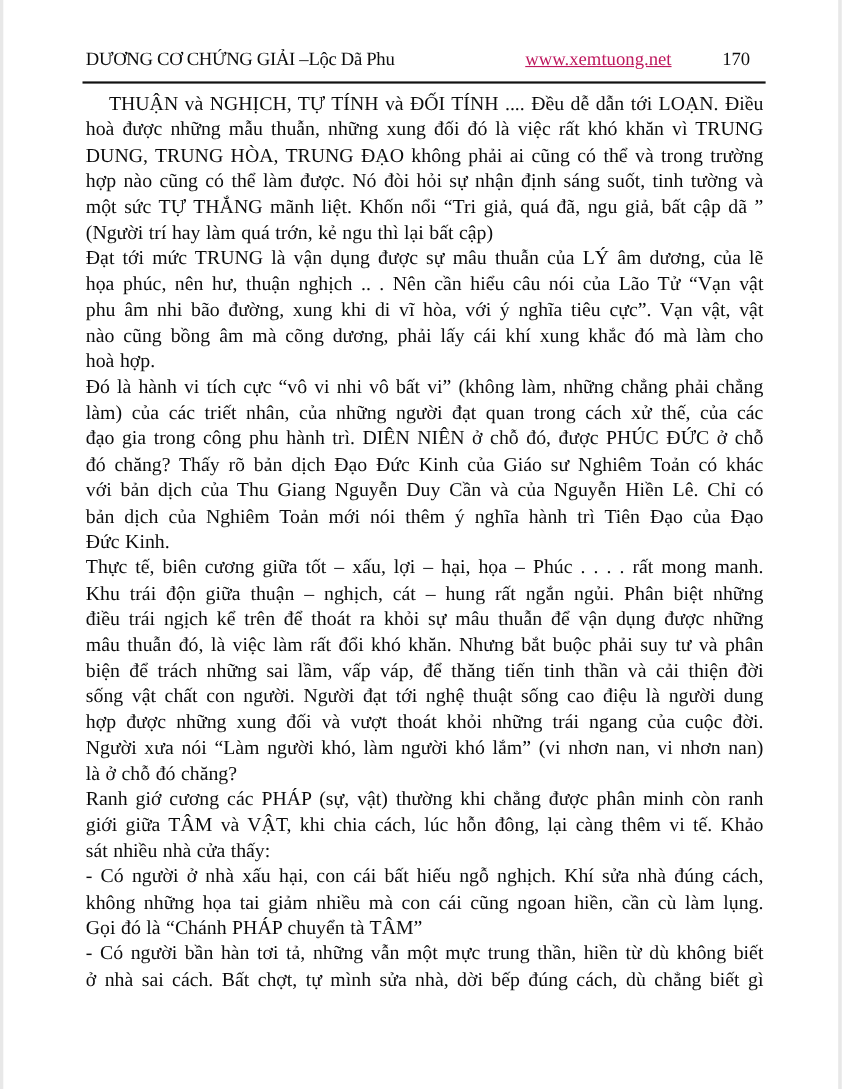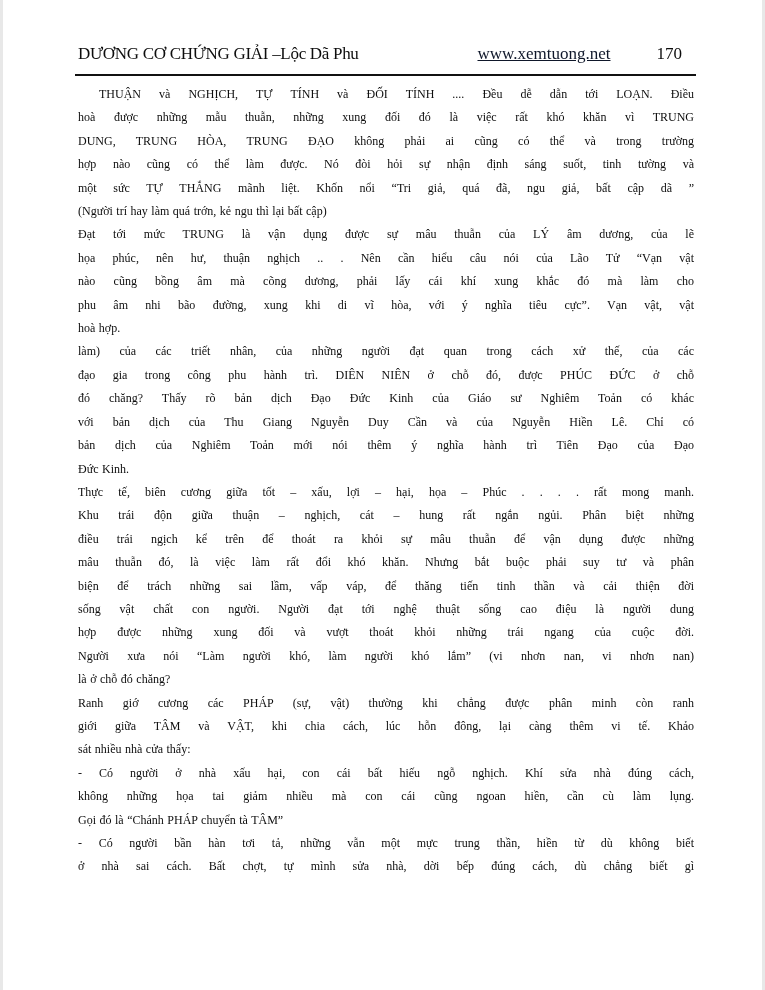--- a/index.html
+++ b/index.html
@@ -26,41 +26,41 @@
     font-size: 17px;
     line-height: 20px;
     white-space: nowrap;
   }
   .hdr-title {
     letter-spacing: -0.3px;
     flex: 0 0 auto;
   }
   .hdr-spacer { flex: 1 1 auto; }
   .hdr-link {
-    color: #0f172a;
+    color: #be185d;
     text-decoration: underline;
     cursor: pointer;
     flex: 0 0 auto;
   }
   .hdr-page {
     flex: 0 0 auto;
     margin-left: 46px;
     padding-right: 12px;
   }
   .rule {
     margin-top: 10px;
     margin-left: -3px;
     width: 621px;
     border-bottom: 2px solid #111111;
   }
   .body-text {
     margin-top: 7px;
   }
   .line {
-    font-size: 12px;
+    font-size: 18px;
     line-height: 23.4px;
     text-align: justify;
     text-align-last: justify;
     word-spacing: 0.5px;
   }
   .line.last {
     text-align-last: left;
   }
   .line.indent {
     text-indent: 21px;
@@ -83,23 +83,24 @@
 
     <div class="body-text">
         <div class="line indent">THUẬN và NGHỊCH, TỰ TÍNH và ĐỐI TÍNH .... Đều dễ dẫn tới LOẠN. Điều</div>
         <div class="line">hoà được những mẫu thuẫn, những xung đối đó là việc rất khó khăn vì TRUNG</div>
         <div class="line">DUNG, TRUNG HÒA, TRUNG ĐẠO không phải ai cũng có thể và trong trường</div>
         <div class="line">hợp nào cũng có thể làm được. Nó đòi hỏi sự nhận định sáng suốt, tinh tường và</div>
         <div class="line">một sức TỰ THẮNG mãnh liệt. Khốn nổi “Tri giả, quá đã, ngu giả, bất cập dã ”</div>
         <div class="line last">(Người trí hay làm quá trớn, kẻ ngu thì lại bất cập)</div>
         <div class="line">Đạt tới mức TRUNG là vận dụng được sự mâu thuẫn của LÝ âm dương, của lẽ</div>
         <div class="line">họa phúc, nên hư, thuận nghịch .. . Nên cần hiểu câu nói của Lão Tử “Vạn vật</div>
+        <div class="line">phu âm nhi bão đường, xung khi di vĩ hòa, với ý nghĩa tiêu cực”. Vạn vật, vật</div>
         <div class="line">nào cũng bồng âm mà cõng dương, phải lấy cái khí xung khắc đó mà làm cho</div>
-        <div class="line">phu âm nhi bão đường, xung khi di vĩ hòa, với ý nghĩa tiêu cực”. Vạn vật, vật</div>
         <div class="line last">hoà hợp.</div>
+        <div class="line">Đó là hành vi tích cực “vô vi nhi vô bất vi” (không làm, những chẳng phải chẳng</div>
         <div class="line">làm) của các triết nhân, của những người đạt quan trong cách xử thế, của các</div>
         <div class="line">đạo gia trong công phu hành trì. DIÊN NIÊN ở chỗ đó, được PHÚC ĐỨC ở chỗ</div>
         <div class="line">đó chăng? Thấy rõ bản dịch Đạo Đức Kinh của Giáo sư Nghiêm Toản có khác</div>
         <div class="line">với bản dịch của Thu Giang Nguyễn Duy Cần và của Nguyễn Hiền Lê. Chỉ có</div>
         <div class="line">bản dịch của Nghiêm Toản mới nói thêm ý nghĩa hành trì Tiên Đạo của Đạo</div>
         <div class="line last">Đức Kinh.</div>
         <div class="line">Thực tế, biên cương giữa tốt – xấu, lợi – hại, họa – Phúc . . . . rất mong manh.</div>
         <div class="line">Khu trái độn giữa thuận – nghịch, cát – hung rất ngắn ngủi. Phân biệt những</div>
         <div class="line">điều trái ngịch kể trên để thoát ra khỏi sự mâu thuẫn để vận dụng được những</div>
         <div class="line">mâu thuẫn đó, là việc làm rất đổi khó khăn. Nhưng bắt buộc phải suy tư và phân</div>

